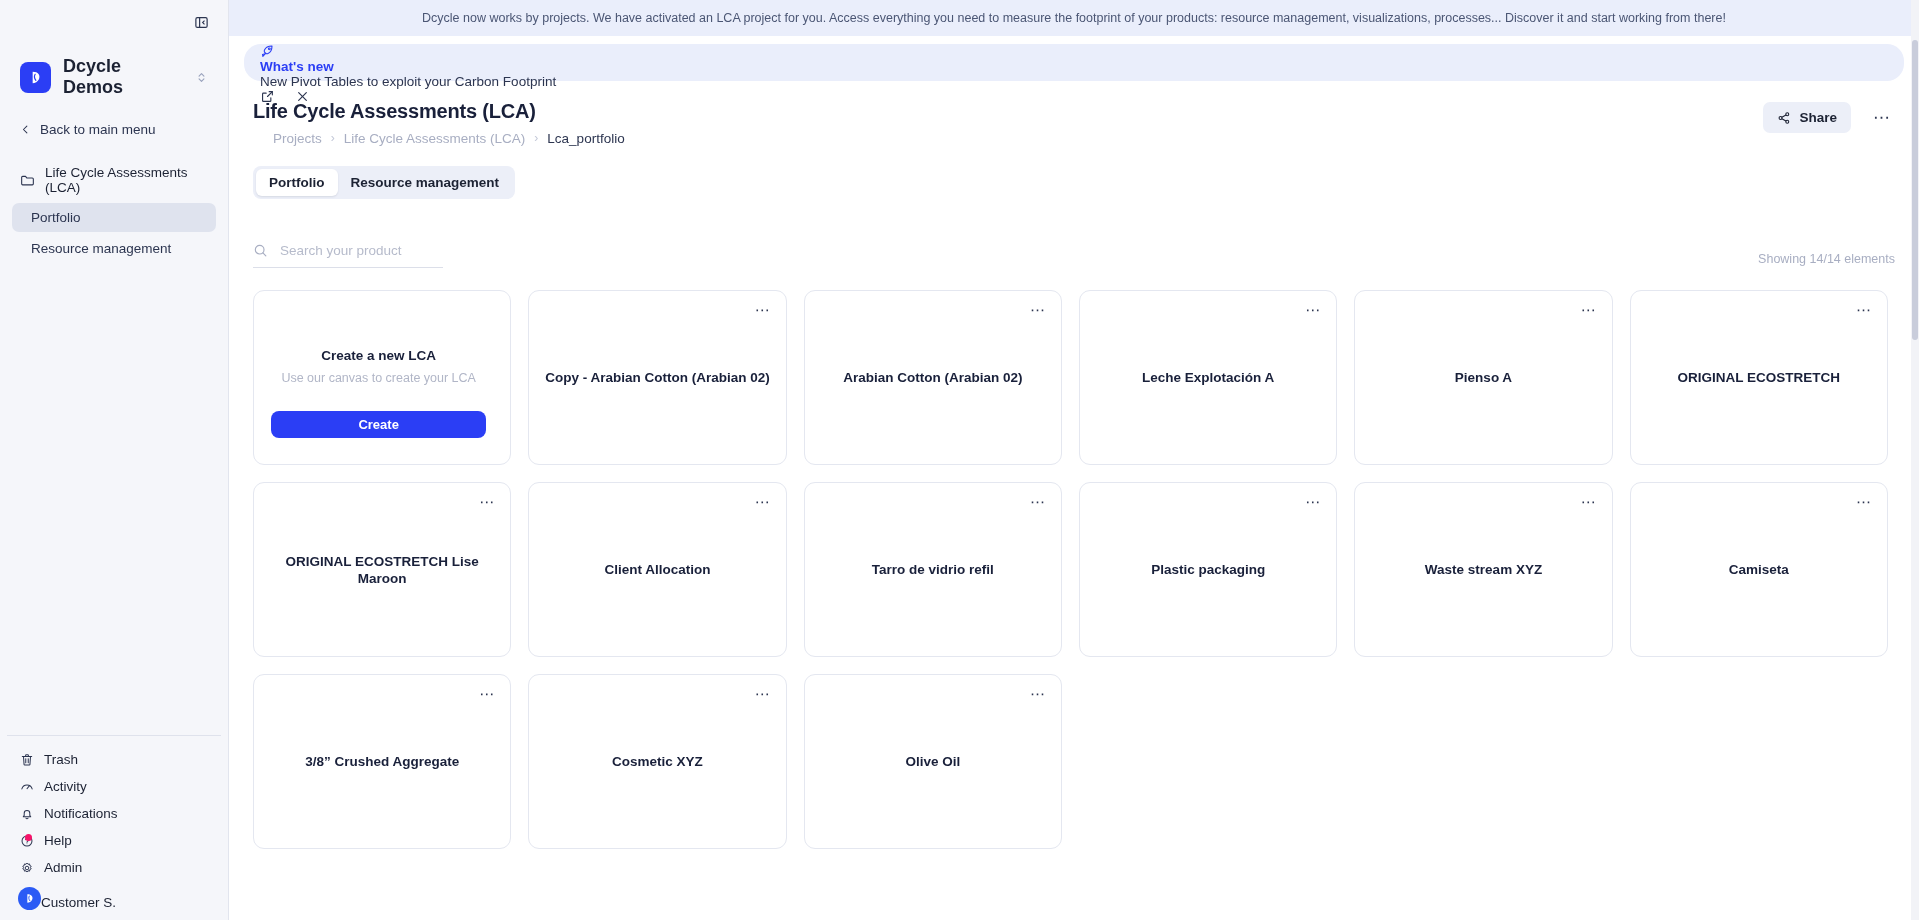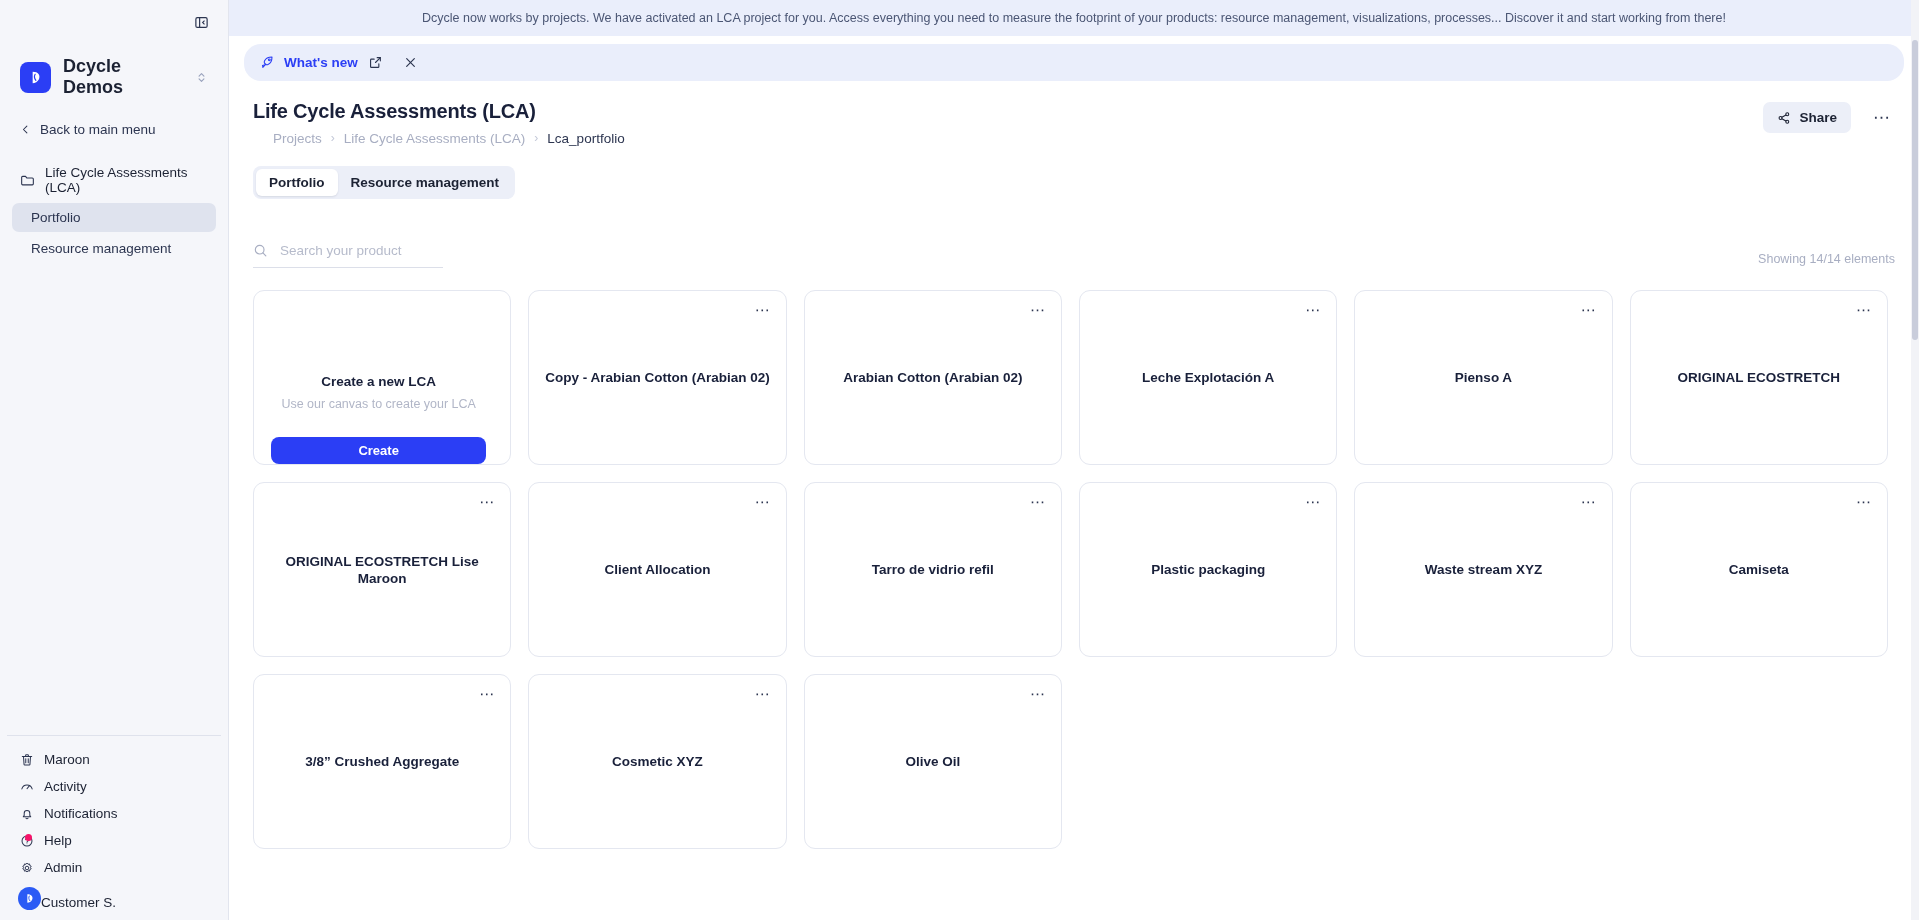--- a/index.html
+++ b/index.html
@@ -79,22 +79,23 @@
     color: #4b5674;
     font-size: 12.5px;
     text-align: center;
     padding: 10px 22px;
     line-height: 1.3;
   }
 
   .whatsnew-wrap { padding: 8px 15px 0 15px; }
   .whatsnew {
     background: #eaeefb; border-radius: 17px;
-    height: 37px; display: flex; align-items: center;
+    height: 37px; display: flex; 
     padding: 0 14px 0 16px;
+    flex-direction: column;
   }
   .wn-rocket { display: flex; align-items: center; color: #2b3ef5; margin-right: 9px; }
   .wn-title { color: #2b3ef5; font-weight: bold; font-size: 13.5px; margin-right: 10px; }
   .wn-text { color: #2c3550; font-size: 13.5px; flex: 1; }
   .wn-actions { display: flex; align-items: center; gap: 20px; color: #2c3550; }
   .wn-actions span { display: flex; cursor: pointer; }
 
   .content { padding: 0 16px; }
 
   .title-row { display: flex; align-items: flex-start; padding: 19px 6px 0 8px; }
@@ -159,21 +160,21 @@
     position: absolute; top: 8px; right: 11px;
     color: #2c3550; font-size: 15px; letter-spacing: 1px;
     cursor: pointer; line-height: 1; padding: 3px 4px;
   }
   .card-title {
     position: absolute; left: 14px; right: 14px; top: 50%;
     transform: translateY(-50%);
     text-align: center; font-size: 13.5px; font-weight: bold;
     color: #19203a; line-height: 1.28;
   }
-  .card.create { justify-content: flex-end; align-items: center; padding: 30px 24px 0 17px; }
+  .card.create { justify-content: center; align-items: center; padding: 30px 24px 0 17px; }
   .create-title { font-size: 13.5px; font-weight: bold; color: #19203a; }
   .create-sub { font-size: 12.5px; color: #b1b6c7; margin-top: 8px; }
   .create-btn {
     margin-top: 26px; width: 100%; height: 27px;
     background: #2b3ef5; color: #ffffff; border: none; border-radius: 8px;
     font-size: 13px; font-weight: bold; cursor: pointer;
     font-family: "Liberation Sans", sans-serif;
   }
 
   
@@ -250,21 +251,21 @@
       <div class="sb-item">
         <span style="display:flex;color:#2c3550">
           <svg width="14" height="14" viewBox="0 0 18 18" fill="none" stroke="currentColor" stroke-width="1.3" stroke-linecap="round" stroke-linejoin="round">
             <path d="M3 4.6 H15"></path>
               <path d="M7.2 4.6 V3.2 A0.8 0.8 0 0 1 8 2.4 H10 A0.8 0.8 0 0 1 10.8 3.2 V4.6"></path>
             <path d="M4.5 4.6 L5.2 14.6 A1 1 0 0 0 6.2 15.5 H11.8 A1 1 0 0 0 12.8 14.6 L13.5 4.6"></path>
             <path d="M7.4 7.4 V12.6"></path>
               <path d="M10.6 7.4 V12.6"></path>
           </svg>
         </span>
-        <span class="lbl">Maroon</span>
+        <span class="lbl">Trash</span>
       </div>
 
       <div class="sb-item">
         <span style="display:flex;color:#2c3550">
           <svg width="14" height="14" viewBox="0 0 18 18" fill="none" stroke="currentColor" stroke-width="1.3" stroke-linecap="round">
             <path d="M2.4 11.5 A6.8 6.8 0 0 1 15.6 11.5"></path>
             <path d="M9 11.2 L12.2 7.2"></path>
           </svg>
         </span>
         <span class="lbl">Activity</span>
@@ -323,20 +324,21 @@
       <div class="whatsnew">
         <span class="wn-rocket">
           <svg width="15" height="15" viewBox="0 0 18 18" fill="none" stroke="currentColor" stroke-width="1.3" stroke-linecap="round" stroke-linejoin="round">
             <path d="M7.2 11.3 C5.4 10.6 4.6 9 5.4 7.2 C6.6 4.4 9.8 2.4 14.4 2.4 C14.4 7 12.4 10.2 9.6 11.4 C7.8 12.2 6.2 11.4 5.5 9.6"></path>
             <path d="M6.9 11.1 L3.3 14.7"></path>
             <path d="M5 12 L3 12.6 L3.6 14.2"></path>
             <circle cx="11.2" cy="5.8" r="1.1"></circle>
           </svg>
         </span>
         <span class="wn-title">What's new</span>
+        <span class="wn-text">New Pivot Tables to exploit your Carbon Footprint</span>
         <span class="wn-actions">
           <span>
             <svg width="15" height="15" viewBox="0 0 18 18" fill="none" stroke="currentColor" stroke-width="1.35" stroke-linecap="round" stroke-linejoin="round">
               <path d="M11 3.2 H14.8 V7"></path>
                 <path d="M14.8 3.2 L9 9"></path>
               <path d="M13 10.6 V14 A0.9 0.9 0 0 1 12.1 14.9 H4 A0.9 0.9 0 0 1 3.1 14 V5.9 A0.9 0.9 0 0 1 4 5 H7.4"></path>
             </svg>
           </span>
           <span>
             <svg width="15" height="15" viewBox="0 0 18 18" fill="none" stroke="currentColor" stroke-width="1.4" stroke-linecap="round">

